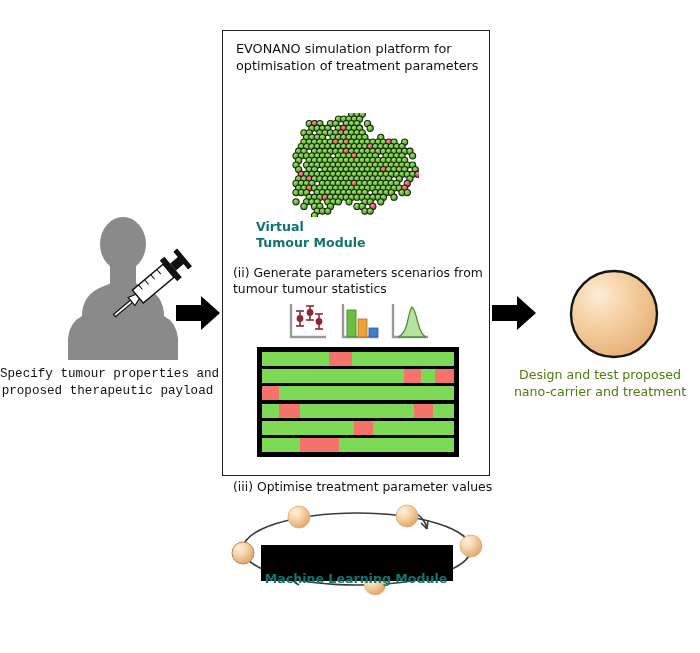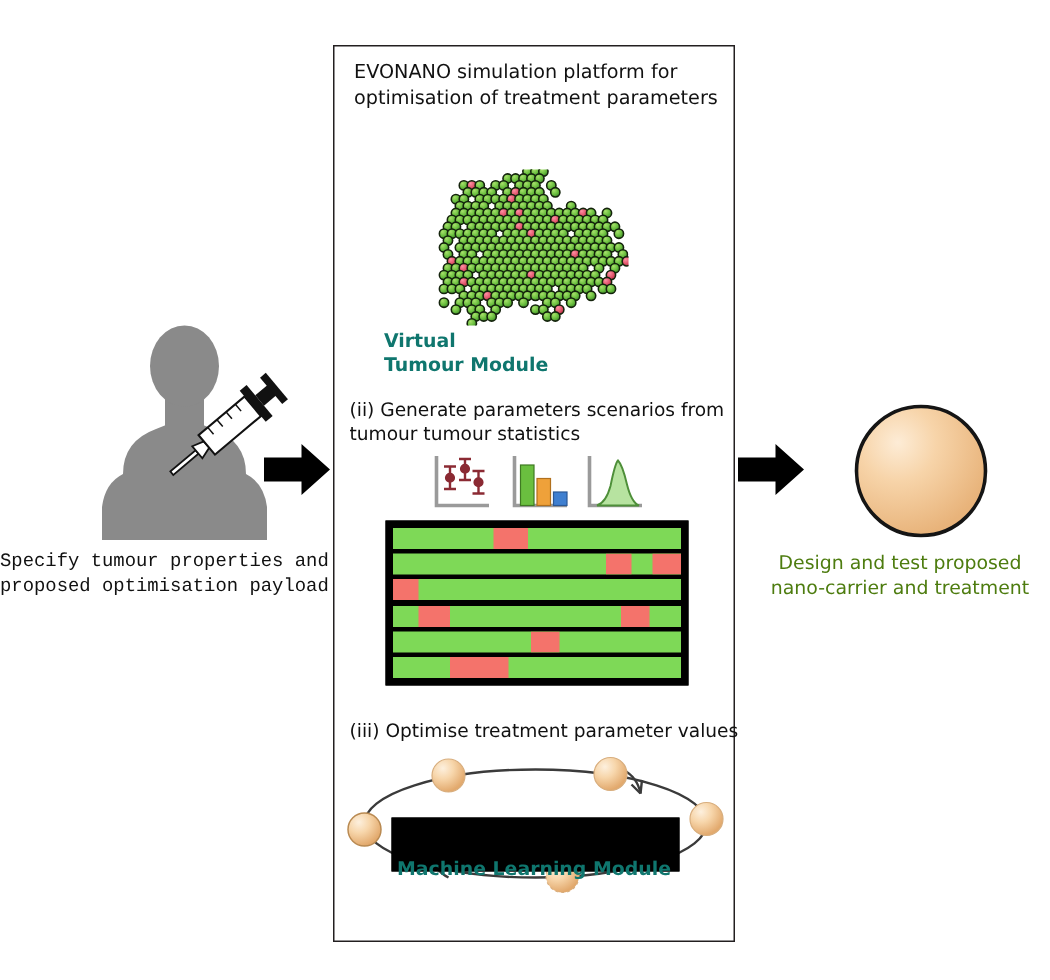--- a/index.html
+++ b/index.html
@@ -43,21 +43,21 @@
   #left-caption .ln { display: block; white-space: nowrap; }
 
   
   .flow-arrow { }
 
   
   #center-panel {
     left: 222px;
     top: 30px;
     width: 268px;
-    height: 598px;
+    height: 446px;
     border: 1.6px solid #231f20;
     background: #ffffff;
     box-sizing: border-box;
   }
 
   #panel-title {
     position: absolute;
     left: 13px;
     top: 10px;
     width: 240px;
@@ -240,21 +240,21 @@
 
       <rect x="124" y="63" width="6" height="27" fill="#111"></rect>
 
       <rect x="130" y="72" width="12" height="9" fill="#111"></rect>
       <rect x="140" y="65" width="5" height="23" fill="#111"></rect>
     </g>
   </svg>
 
   <div class="abs" id="left-caption">
     <span class="ln">Specify tumour properties and</span>
-    <span class="ln">proposed optimisation payload</span>
+    <span class="ln">proposed therapeutic payload</span>
   </div>
 
   <svg class="abs flow-arrow" style="left:176px; top:296px; width:44px; height:34px;" viewBox="0 0 44 34">
     <path d="M0 9 L25 9 L25 0 L44 17 L25 34 L25 25 L0 25 Z" fill="#000000"></path>
   </svg>
 
   <div class="abs" id="center-panel">
 
     <div id="panel-title">
       <span class="ln">EVONANO simulation platform for</span>

